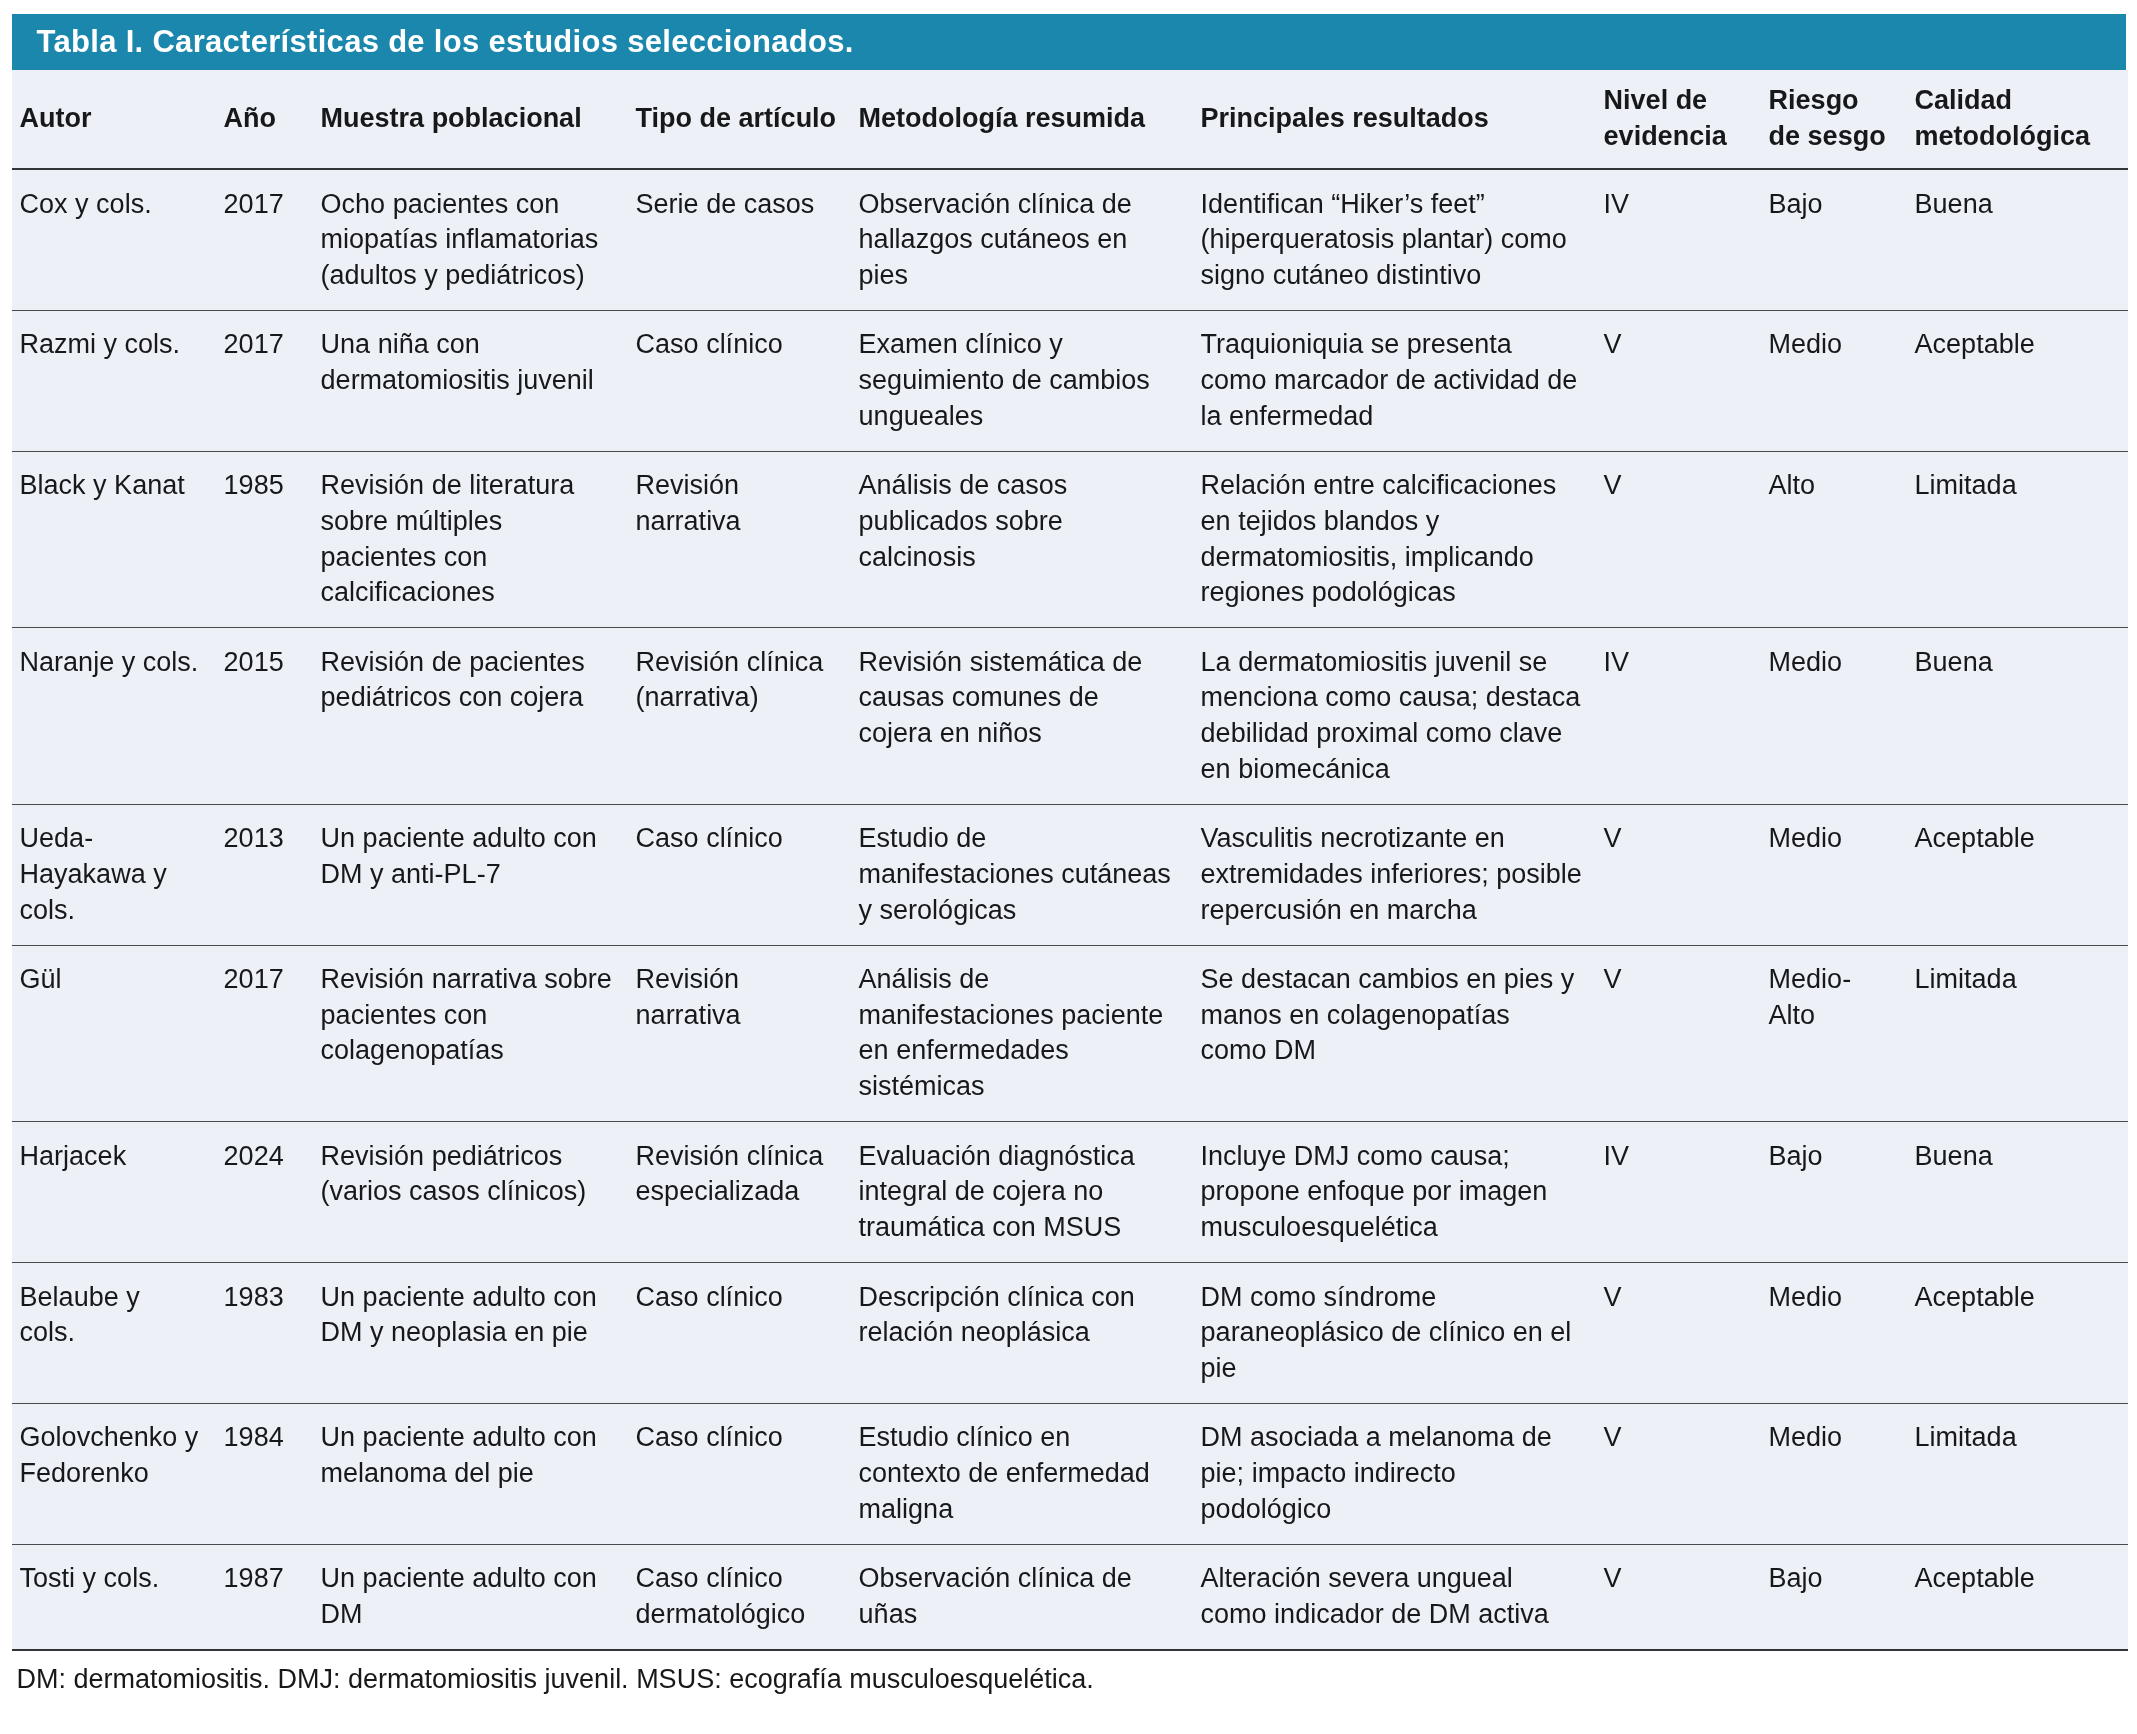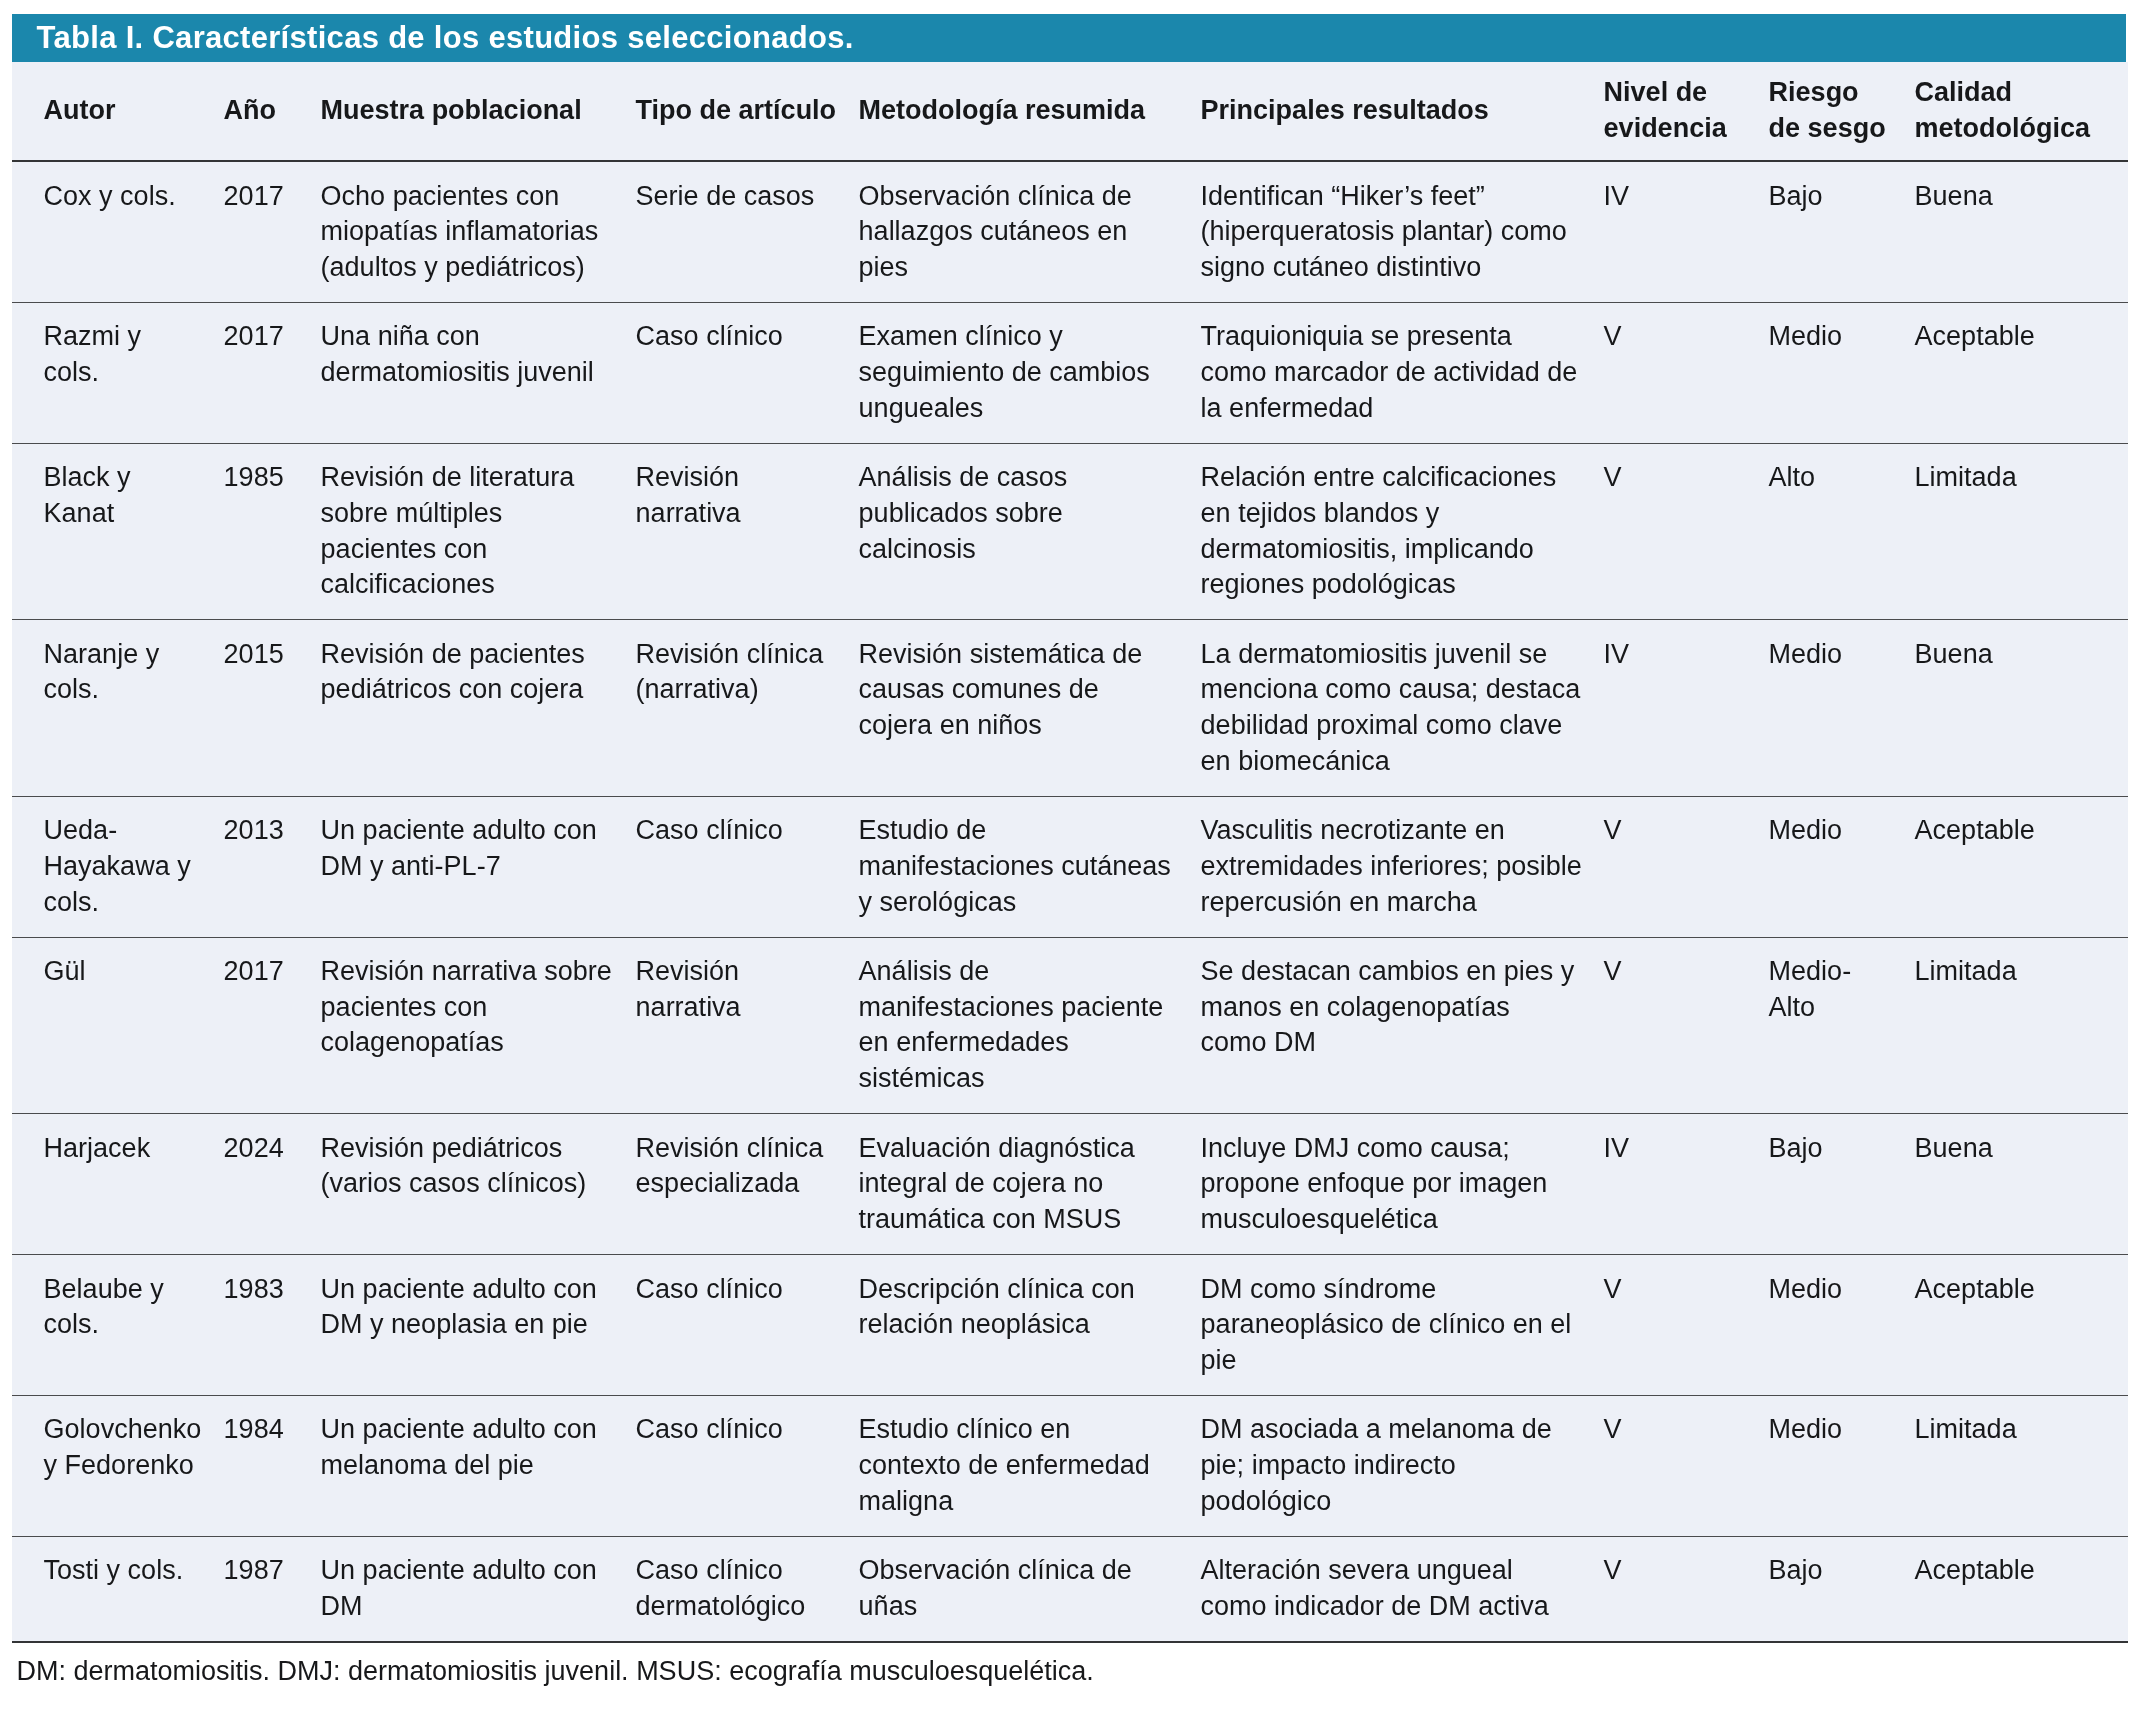--- a/index.html
+++ b/index.html
@@ -12,21 +12,21 @@
   }
   *{box-sizing:border-box}
   html,body{margin:0;padding:0}
   body{
     width:2138px;height:1734px;background:#ffffff;
     font-family:"Liberation Sans",sans-serif;color:var(--text);
     -webkit-font-smoothing:antialiased;
   }
   .page{padding:13.6px 11.6px 0 11.6px}
   .title-bar{
-    height:48px;background:var(--title-bar-bg);
+    height:56px;background:var(--title-bar-bg);
     display:flex;align-items:center;padding:0 25px;
   }
   .title-bar .title-text{
     color:var(--title-text);font-weight:bold;font-size:31px;letter-spacing:0.3px;
   }
   table.studies-table{
     width:2114px;border-collapse:collapse;table-layout:fixed;
     background:var(--table-bg);
   }
   .col-autor{width:212px}
@@ -37,21 +37,21 @@
   .col-resultados{width:403px}
   .col-nivel{width:165px}
   .col-riesgo{width:146px}
   .col-calidad{width:213px}
   th,td{
     text-align:left;font-size:27px;line-height:1.32;
     padding:16.5px 21.3px 16.5px 0;word-wrap:break-word;
   }
   th{font-weight:bold;vertical-align:middle;padding-top:13.6px;padding-bottom:13.6px}
   td{vertical-align:top}
-  th:first-child,td:first-child{padding-left:32px}
+  th:first-child,td:first-child{padding-left:8px}
   thead tr{border-bottom:2.9px solid var(--header-line)}
   tbody tr{border-bottom:1.9px solid var(--row-line)}
   tbody tr:last-child{border-bottom:2.9px solid var(--header-line)}
   .footnote{font-size:27px;padding:12.6px 0 0 4.9px;color:var(--text)}
   .it{}
 </style>
 </head>
 <body>
 
 <div class="page">

